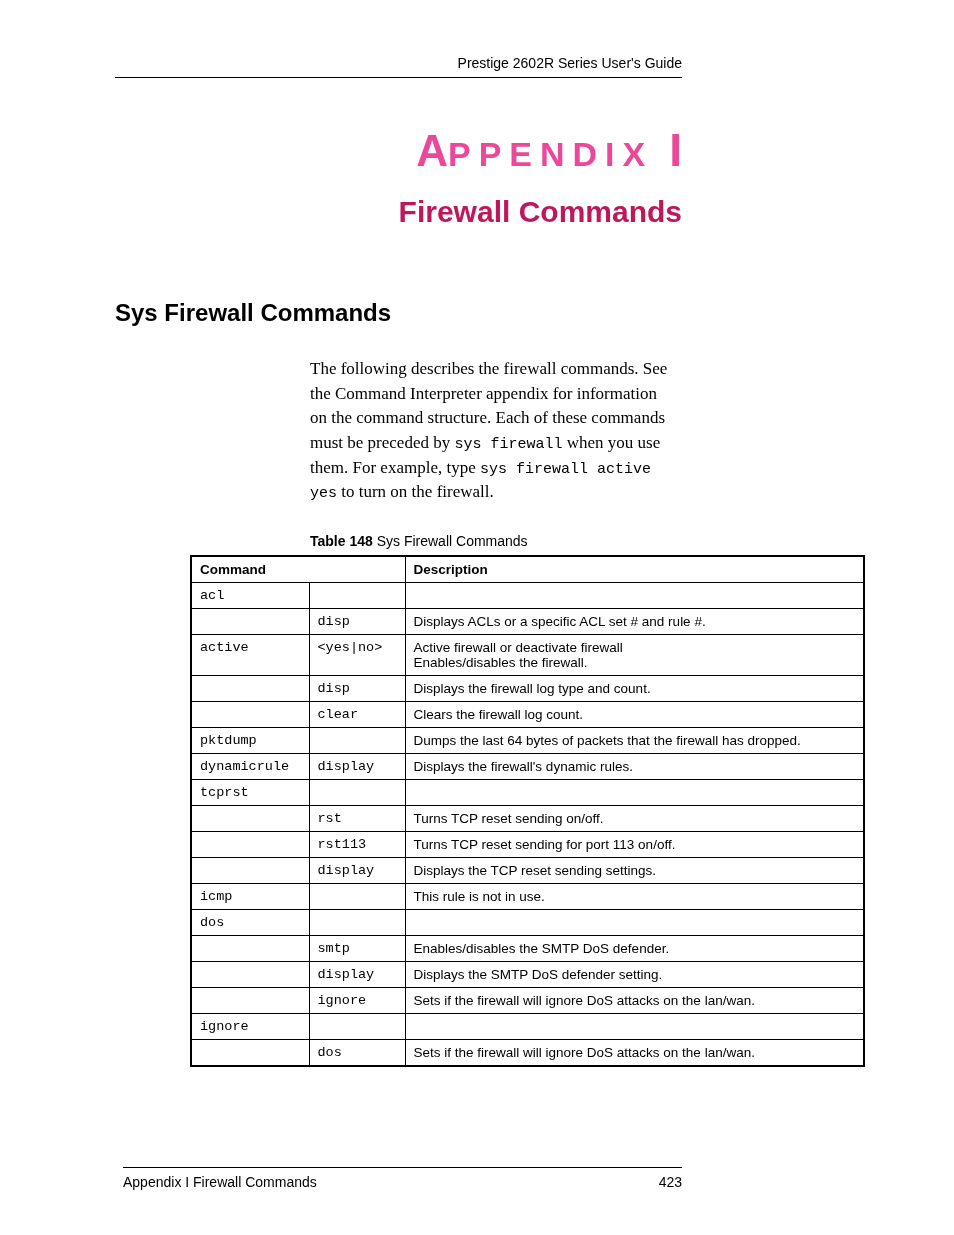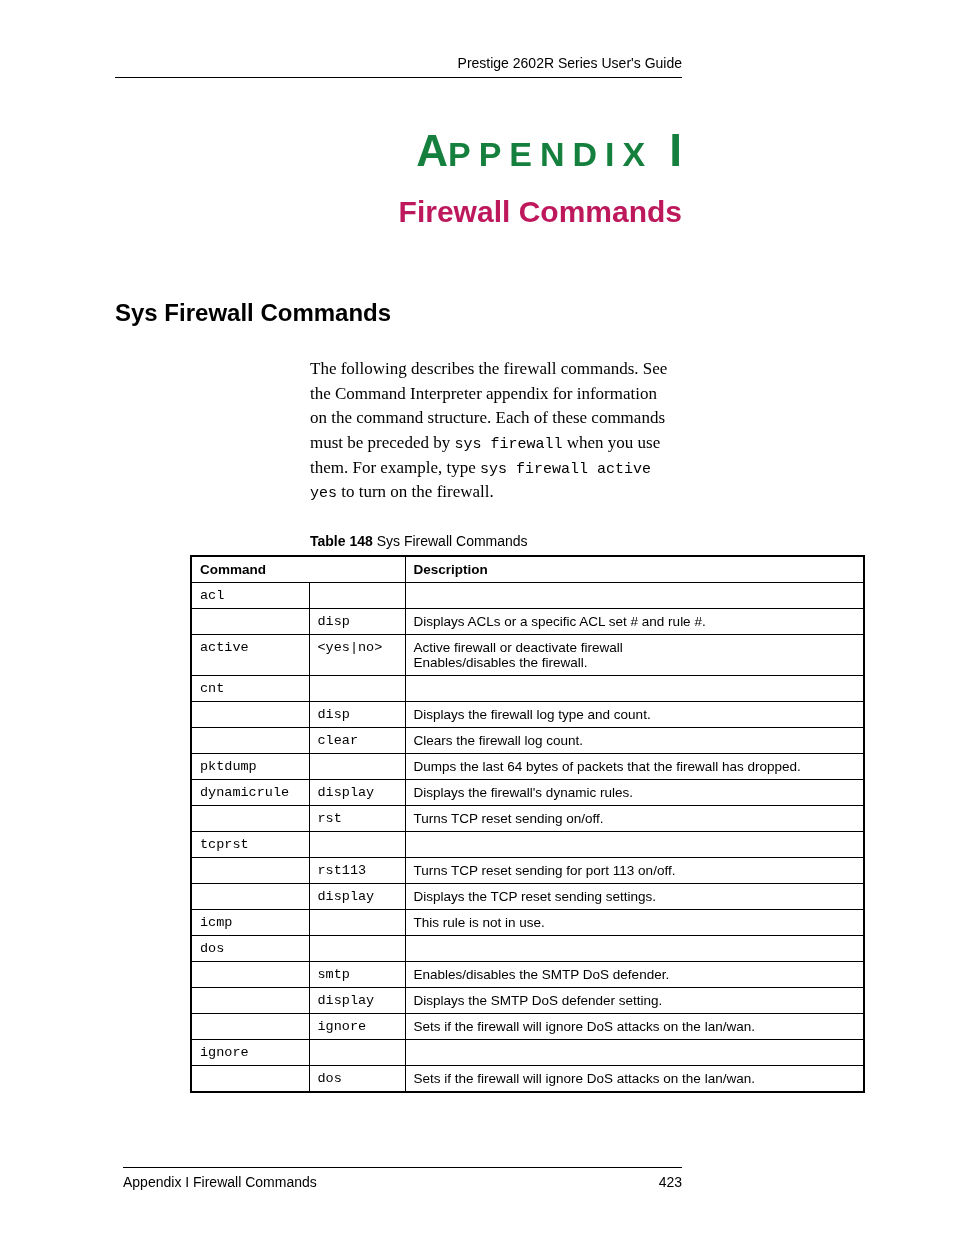--- a/index.html
+++ b/index.html
@@ -28,21 +28,21 @@
   }
   .appendix-title {
     text-align: right;
     margin-bottom: 18px;
   }
   .appendix-word {
     font-family: Arial, Helvetica, sans-serif;
     font-weight: bold;
     font-size: 34px;
     letter-spacing: 8px;
-    color: #15803d;
+    color: #ec4899;
   }
   .appendix-word .big {
     font-size: 44px;
     letter-spacing: 0;
   }
   .appendix-word .i-letter {
     font-size: 46px;
     letter-spacing: 0;
     margin-left: 16px;
   }
@@ -156,53 +156,48 @@
           <td class="mono"></td>
           <td class="mono">disp</td>
           <td>Displays ACLs or a specific ACL set # and rule #.</td>
         </tr>
         <tr>
           <td class="mono">active</td>
           <td class="mono">&lt;yes|no&gt;</td>
           <td>Active firewall or deactivate firewall<br>Enables/disables the firewall.</td>
         </tr>
         <tr>
-          <td class="mono">cnt</td>
-          <td class="mono"></td>
-          <td></td>
-        </tr>
-        <tr>
           <td class="mono"></td>
           <td class="mono">disp</td>
           <td>Displays the firewall log type and count.</td>
         </tr>
         <tr>
           <td class="mono"></td>
           <td class="mono">clear</td>
           <td>Clears the firewall log count.</td>
         </tr>
         <tr>
           <td class="mono">pktdump</td>
           <td class="mono"></td>
           <td>Dumps the last 64 bytes of packets that the firewall has dropped.</td>
         </tr>
         <tr>
           <td class="mono">dynamicrule</td>
           <td class="mono">display</td>
           <td>Displays the firewall's dynamic rules.</td>
         </tr>
         <tr>
+          <td class="mono">tcprst</td>
+          <td class="mono"></td>
+          <td></td>
+        </tr>
+        <tr>
           <td class="mono"></td>
           <td class="mono">rst</td>
           <td>Turns TCP reset sending on/off.</td>
-        </tr>
-        <tr>
-          <td class="mono">tcprst</td>
-          <td class="mono"></td>
-          <td></td>
         </tr>
         <tr>
           <td class="mono"></td>
           <td class="mono">rst113</td>
           <td>Turns TCP reset sending for port 113 on/off.</td>
         </tr>
         <tr>
           <td class="mono"></td>
           <td class="mono">display</td>
           <td>Displays the TCP reset sending settings.</td>

